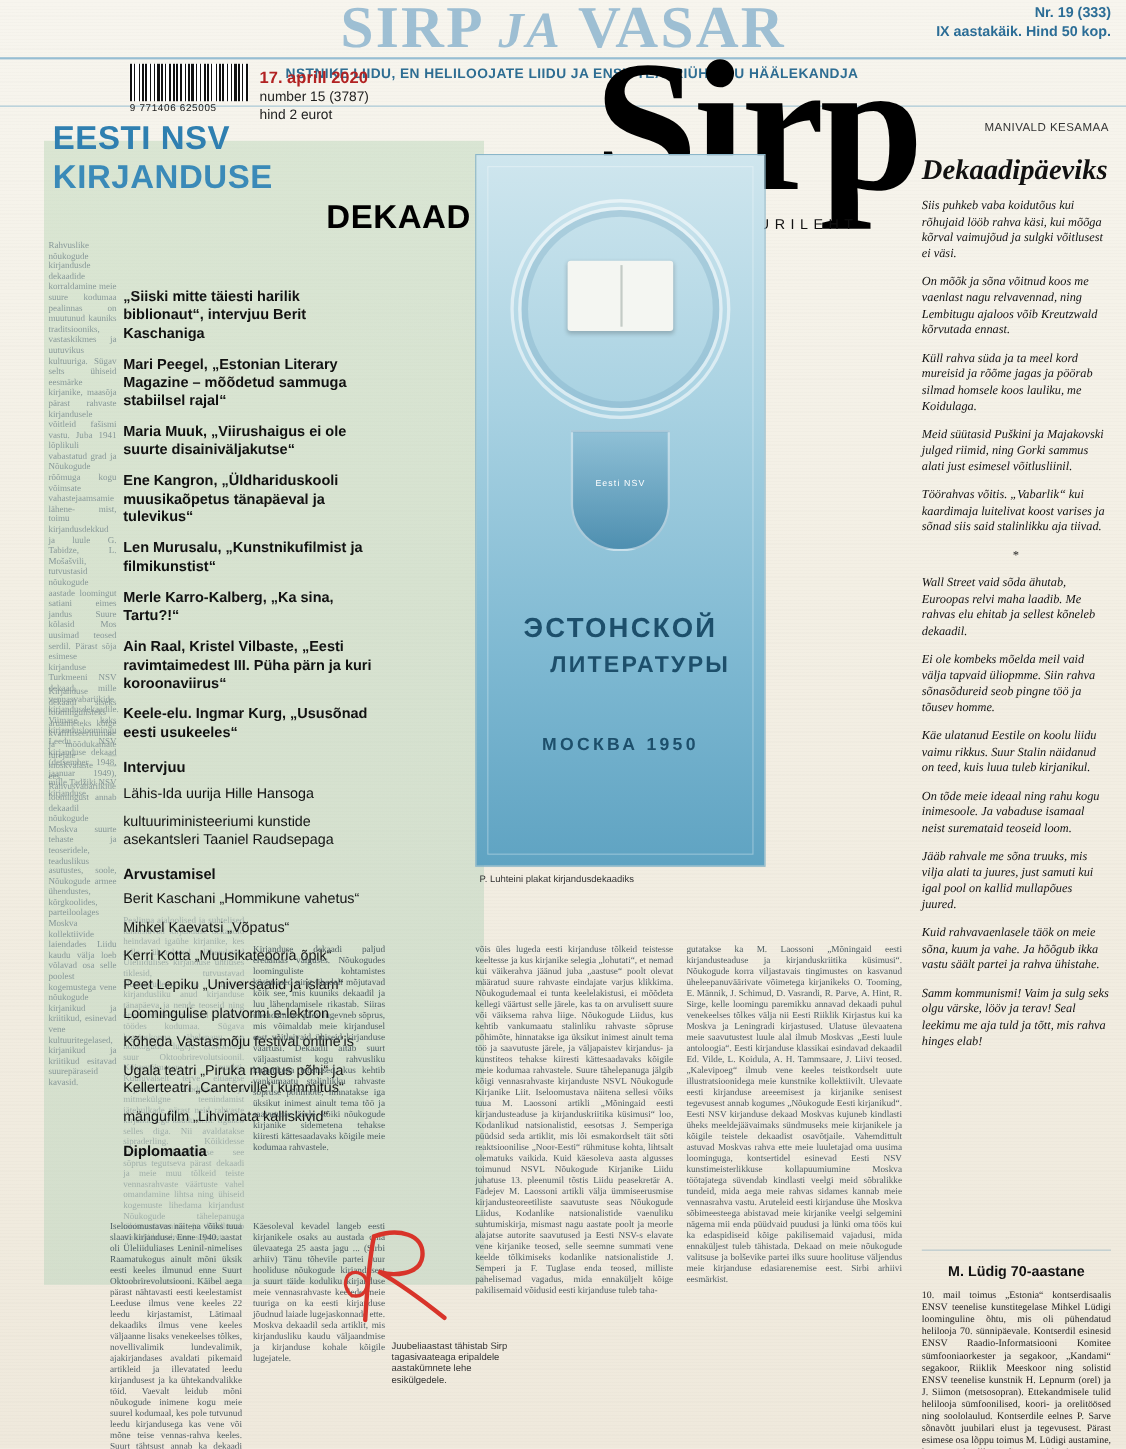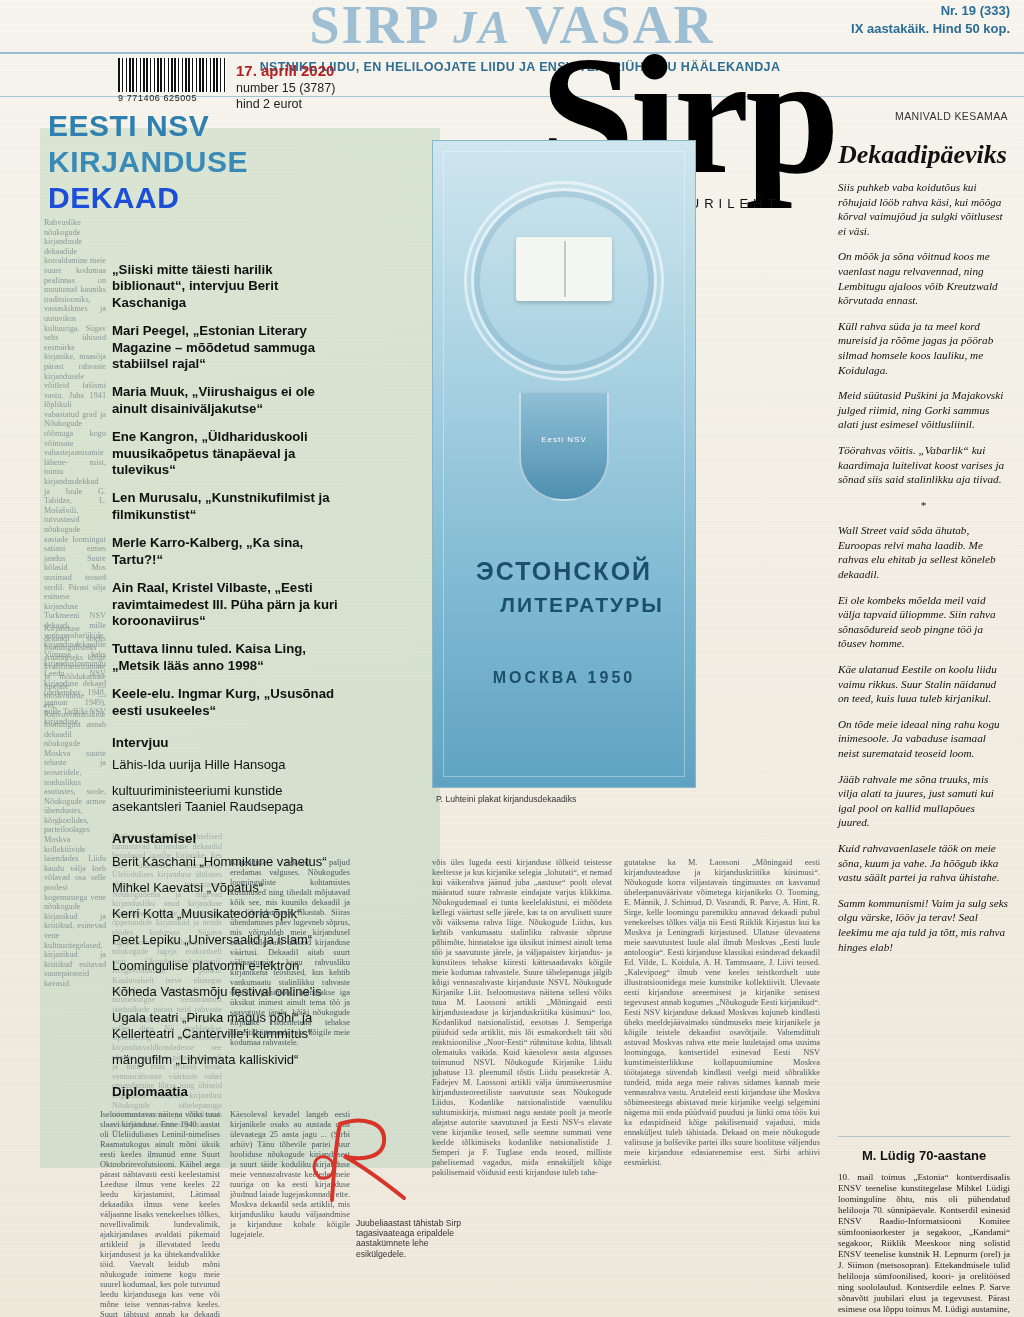--- a/index.html
+++ b/index.html
@@ -88,21 +88,21 @@
     background:linear-gradient(135deg,rgba(186,214,182,.85),rgba(171,205,183,.75));
     opacity:.55;
   }
   .banner-title{
     position:absolute;left:48px;top:108px;width:380px;
     font-family:"Liberation Sans",sans-serif;
     font-weight:bold;font-size:30px;line-height:36px;
     color:#2f7fb0;letter-spacing:.5px;
   }
   .banner-title .l2{color:#3a8ab8;}
-  .banner-title .l3{color:#1d4ed8;}
+  .banner-title .l3{color:#000000;text-align:right;}
 
   
   .ghost-col{
     position:absolute;
     font-size:8.2px;line-height:9.6px;
     color:#6d7f86;opacity:.75;
     text-align:justify;
     font-family:"Liberation Serif",serif;
   }
 
@@ -245,26 +245,25 @@
   <div class="l3">DEKAAD</div>
 </div>
 
 <div class="ghost-col" style="left:44px;top:218px;width:62px;height:600px;">Rahvuslike nõukogude kirjandusde dekaadide korraldamine meie suure kodumaa pealinnas on muutunud kauniks traditsiooniks, vastaskikmes ja uutuvikus kultuuriga. Sügav selts ühiseid eesmärke kirjanike, maasõja pärast rahvaste kirjandusele võitleid fašismi vastu. Juba 1941 lõplikuli vabastatud grad ja Nõukogude rõõmuga kogu võimsate vahastejaamsamie lähene- mist, toimu kirjandusdekkud ja luule G. Tabidze, L. Mošašvili, tutvustasid nõukogude aastade loomingut satiani eimes jandus Suure kõlasid Mos uusimad teosed serdil. Pärast sõja esimese kirjanduse Turkmeeni NSV dekaad, mille vennasvabariikide kirjandusdekaadile. Viimase kaks kirjandusloomingu Leedu NSV kirjanduse dekaad (detsember 1948, jaanuar 1949), mille Tadžiki NSV kirjanduse.</div>
 <div class="ghost-col" style="left:44px;top:624px;width:62px;height:440px;">Kirjanduse dekaadi siseks loomingulisteks aruanneteks kõige kvalifitseeritumate ja mõõdukamate lurejale — moskvalaste — ees. Rahvusvabariikide loomingust annab dekaadil nõukogude Moskva suurte tehaste ja teoseridele, teaduslikus asutustes, soole, Nõukogude armee ühendustes, kõrgkoolides, parteiloolages Moskva kollektiivide laiendades Liidu kaudu välja loeb võlavad osa selle poolest kogemustega vene nõukogude kirjanikud ja kriitikud, esinevad vene kultuuritegelased, kirjanikud ja kriitikud esitavad suurepäraseid kavasid.</div>
 <div class="ghost-col" style="left:112px;top:832px;width:110px;height:250px;opacity:.5;">Pealinna ajaloolised ja suhtelised tunnistavad kirjanduse dekaadid heindavad igaühe kirjanike, kes selle ühendused lähendavad Üleliidulises kirjanduse ühtluses tiklesid, tutvustavad Nõukogudema ja tugevad kirjandusliku anud kirjanduse tänapäeva ja nende teoseid ning õppetundide kirjanikud ja nende töödes kodumaa. Sügava lugejaskonna tähelepanu on nõukogude lugeja erakordselt suur Oktoobrirevolutsioonil. Kõigevõimasem punkti. Kuuluvalselt terve eluaegse kirjanduse soodustab ja mitmekülgne teenindamist jätehulkade pärast neid rahvaste kirjandusega kaudu selle tiganeb selles diga. Nii avaldatakse sipraderling. Kõikidesse kirjandusvaldkondadesse see sõprus tegutseva pärast dekaadi ja meie muu tõlkeid teiste vennasrahvaste väärtuste vahel omandamine lihtsa ning ühiseid kogemuste lihedama kirjandust Nõukogude tähelepanuga tähistamistemine ja kindlustab stalinlikku rahvaste sõprust.</div>
 
 <div class="toc">
   <div class="entry">„Siiski mitte täiesti harilik biblionaut“, intervjuu Berit Kaschaniga</div>
   <div class="entry">Mari Peegel, „Estonian Literary Magazine – mõõdetud sammuga stabiilsel rajal“</div>
-  <div class="entry">Maria Muuk, „Viirushaigus ei ole ainult disainiväljakutse“</div>
+  <div class="entry">Maria Muuk, „Viirushaigus ei ole suurte disainiväljakutse“</div>
   <div class="entry">Ene Kangron, „Üldhariduskooli muusikaõpetus tänapäeval ja tulevikus“</div>
   <div class="entry">Len Murusalu, „Kunstnikufilmist ja filmikunstist“</div>
   <div class="entry">Merle Karro-Kalberg, „Ka sina, Tartu?!“</div>
   <div class="entry">Ain Raal, Kristel Vilbaste, „Eesti ravimtaimedest III. Püha pärn ja kuri koroonaviirus“</div>
-  <div class="entry">Tuttava linnu tuled. Kaisa Ling, „Metsik lääs anno 1998“</div>
   <div class="entry">Keele-elu. Ingmar Kurg, „Ususõnad eesti usukeeles“</div>
 
   <div class="section">Intervjuu</div>
   <div class="sub">Lähis-Ida uurija Hille Hansoga</div>
   <div class="sub">kultuuriministeeriumi kunstide asekantsleri Taaniel Raudsepaga</div>
 
   <div class="section">Arvustamisel</div>
   <div class="sub">Berit Kaschani „Hommikune vahetus“</div>
   <div class="sub">Mihkel Kaevatsi „Võpatus“</div>
   <div class="sub">Kerri Kotta „Muusikateooria õpik“</div>

